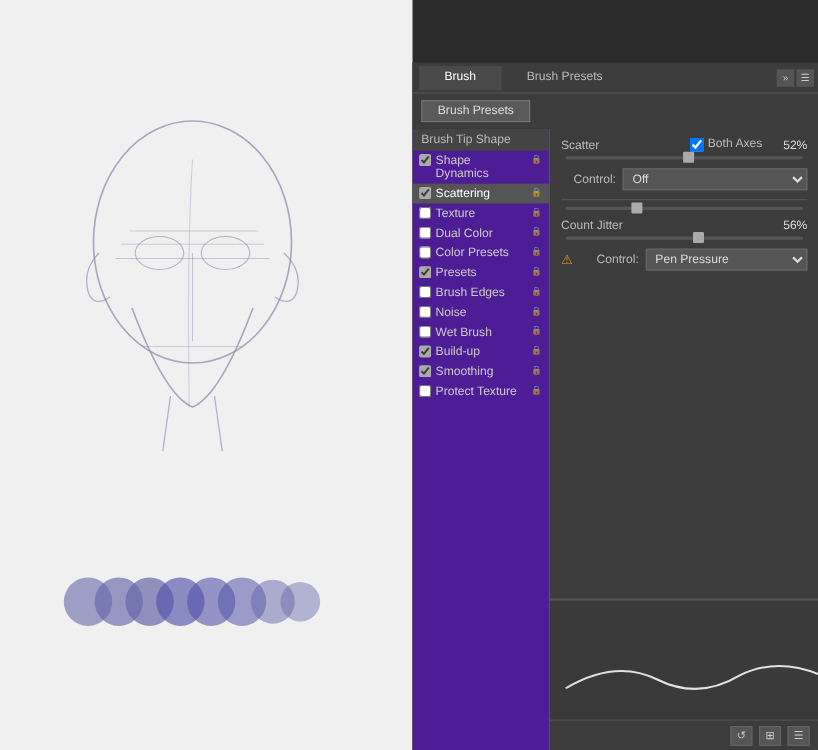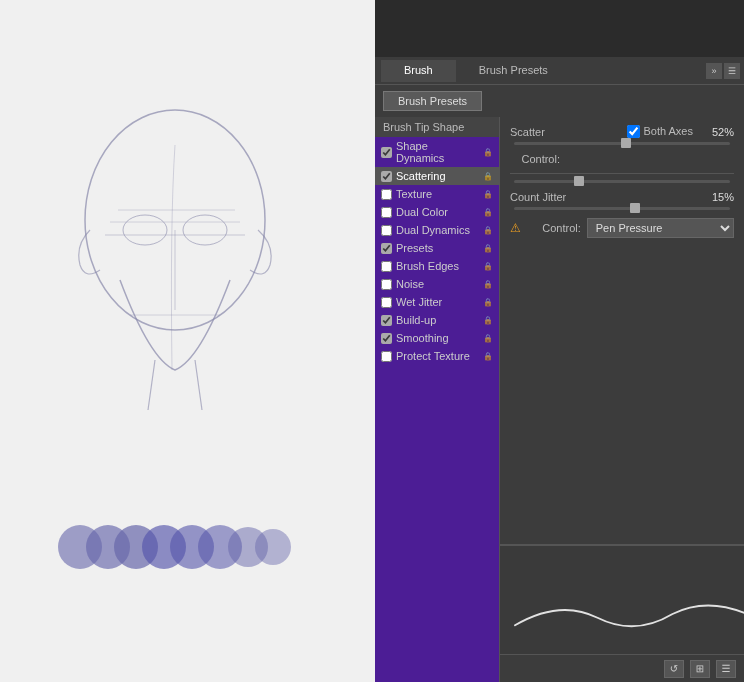--- a/index.html
+++ b/index.html
@@ -112,21 +112,21 @@
 
     .brush-tip-shape {
       padding: 4px 8px;
       font-size: 11px;
       color: #bbb;
       background: #444;
     }
 
     .brush-item {
       display: flex;
-      align-items: center;
+      align-items: flex-start;
       padding: 3px 6px;
       gap: 4px;
       cursor: pointer;
       position: relative;
     }
     .brush-item.active {
       background: #555;
       color: #fff;
     }
     .brush-item input[type="checkbox"] {
@@ -408,41 +408,41 @@
             <span class="item-label">Texture</span>
             <span class="lock-icon" style="font-size: 8px; opacity: 0.6;">🔒</span>
           </li>
           <li class="brush-item">
             <input type="checkbox" style="">
             <span class="item-label">Dual Color</span>
             <span class="lock-icon" style="font-size: 8px; opacity: 0.6;">🔒</span>
           </li>
           <li class="brush-item">
             <input type="checkbox" style="">
-            <span class="item-label">Dual Dynamics</span>
+            <span class="item-label">Color Presets</span>
             <span class="lock-icon" style="font-size: 8px; opacity: 0.6;">🔒</span>
           </li>
           <li class="brush-item">
             <input type="checkbox" checked="" style="">
             <span class="item-label">Presets</span>
             <span class="lock-icon" style="font-size: 8px; opacity: 0.6;">🔒</span>
           </li>
           <li class="brush-item">
             <input type="checkbox" style="">
             <span class="item-label">Brush Edges</span>
             <span class="lock-icon" style="font-size: 8px; opacity: 0.6;">🔒</span>
           </li>
           <li class="brush-item">
             <input type="checkbox" style="">
             <span class="item-label">Noise</span>
             <span class="lock-icon" style="font-size: 8px; opacity: 0.6;">🔒</span>
           </li>
           <li class="brush-item">
             <input type="checkbox" style="">
-            <span class="item-label">Wet Jitter</span>
+            <span class="item-label">Wet Brush</span>
             <span class="lock-icon" style="font-size: 8px; opacity: 0.6;">🔒</span>
           </li>
           <li class="brush-item">
             <input type="checkbox" checked="" style="">
             <span class="item-label">Build-up</span>
             <span class="lock-icon" style="font-size: 8px; opacity: 0.6;">🔒</span>
           </li>
           <li class="brush-item">
             <input type="checkbox" checked="" style="">
             <span class="item-label">Smoothing</span>
@@ -469,34 +469,40 @@
         </div>
 
         <div class="slider-row">
           <div class="slider-track">
             <div class="slider-thumb" style="left: 52%;"></div>
           </div>
         </div>
 
         <div class="control-row">
           <span class="control-label">Control:</span>
+          <select class="control-select">
+            <option>Off</option>
+            <option>Fade</option>
+            <option>Pen Pressure</option>
+            <option>Pen Tilt</option>
+          </select>
         </div>
 
         <div class="divider"></div>
 
 
         <div class="slider-row">
           <div class="slider-track">
             <div class="slider-thumb" style="left: 30%;"></div>
           </div>
         </div>
 
         <div class="count-row">
           <span class="count-label">Count Jitter</span>
-          <span class="count-value">15%</span>
+          <span class="count-value">56%</span>
         </div>
 
         <div class="slider-row">
           <div class="slider-track">
             <div class="slider-thumb" style="left: 56%;"></div>
           </div>
         </div>
 
         <div class="control-row">
           <span class="warning-icon">⚠</span>

